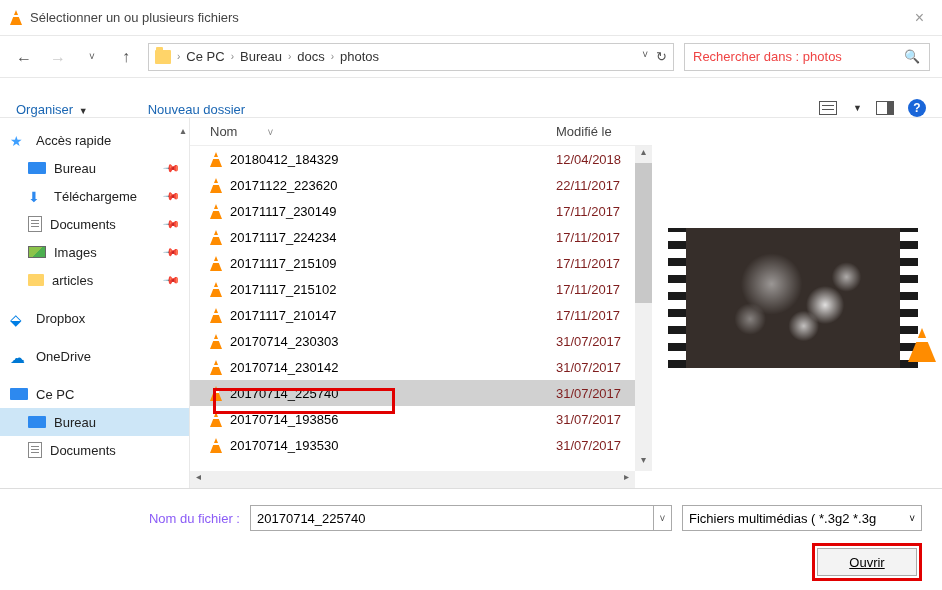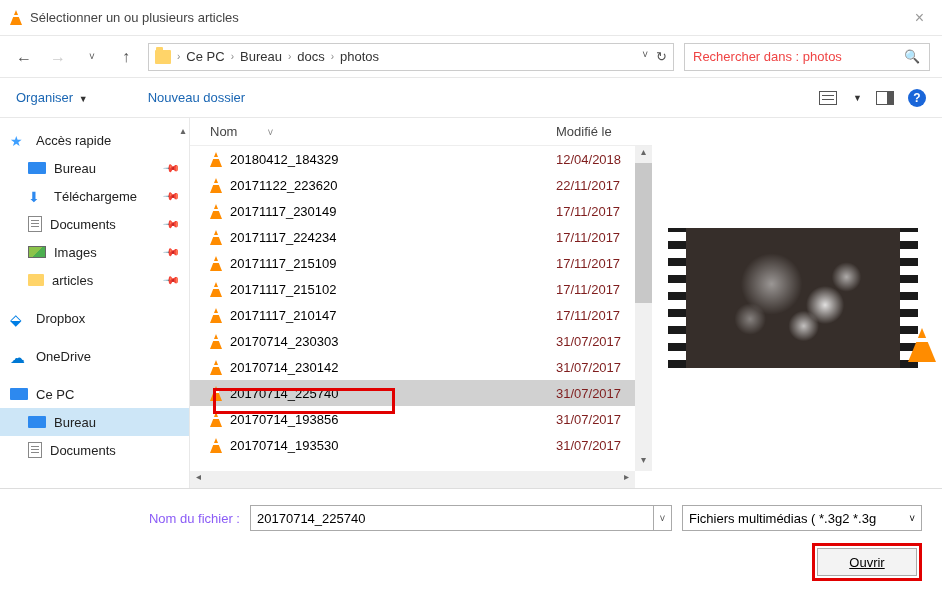--- a/index.html
+++ b/index.html
@@ -17,21 +17,21 @@
 .breadcrumb-box { display: flex; align-items: center; border: 1px solid #ccc; height: 28px; flex: 1; padding: 0 6px; gap: 6px; }
 .breadcrumb-box .folder-ico { width: 16px; height: 14px; background: #ffd469; border-radius: 1px; position: relative; }
 .breadcrumb-box .folder-ico::before { content: ""; position: absolute; top: -3px; left: 1px; width: 7px; height: 3px; background: #ffd469; border-radius: 1px 1px 0 0; }
 .breadcrumb-box .crumb { color: #333; }
 .breadcrumb-box .chev { color: #888; font-size: 10px; }
 .breadcrumb-box .end-controls { margin-left: auto; display: flex; gap: 8px; color: #555; }
 .search-box { border: 1px solid #ccc; height: 28px; width: 246px; display: flex; align-items: center; padding: 0 8px; color: #ef4444; }
 .search-box .mag { margin-left: auto; }
 
 
-.toolbar { display: flex; align-items: center; height: 40px; padding: 0 16px; border-bottom: 1px solid #e8e8e8; gap: 15px; }
+.toolbar { display: flex; align-items: flex-end; height: 40px; padding: 0 16px; border-bottom: 1px solid #e8e8e8; gap: 15px; }
 .toolbar .link { color: #1a66b3; }
 .toolbar .tri { font-size: 9px; color: #333; margin-left: 2px; }
 .toolbar .right { margin-left: auto; display: flex; align-items: center; gap: 14px; }
 .toolbar .view-ico { width: 18px; height: 14px; border: 1px solid #555; position: relative; }
 .toolbar .view-ico::before, .toolbar .view-ico::after { content: ""; position: absolute; left: 2px; right: 2px; height: 1px; background: #555; }
 .toolbar .view-ico::before { top: 3px; } .toolbar .view-ico::after { top: 7px; }
 .toolbar .pane-ico { width: 18px; height: 14px; border: 1px solid #555; position: relative; }
 .toolbar .pane-ico::before { content: ""; position: absolute; right: 0; top: 0; bottom: 0; width: 6px; background: #555; }
 .toolbar .help { width: 18px; height: 18px; border-radius: 50%; background: #1a66d9; color: #fff; display: flex; align-items: center; justify-content: center; font-weight: bold; font-size: 12px; }
 
@@ -94,21 +94,21 @@
 .filter .arr { margin-left: auto; font-size: 10px; }
 .btns { display: flex; justify-content: flex-end; gap: 10px; text-decoration: underline; }
 .btn { width: 100px; height: 28px; border: 1px solid #aaa; background: #f3f3f3; display: flex; align-items: center; justify-content: center; }
 .red-hl2 { border: 3px solid #e10000; padding: 2px; }
 </style>
 </head>
 <body>
 
 <div class="titlebar">
   <span class="vlc-cone"></span>
-  <span class="title">Sélectionner un ou plusieurs articles</span>
+  <span class="title">Sélectionner un ou plusieurs fichiers</span>
   <span class="close">×</span>
 </div>
 
 <div class="navbar">
   <span class="nav-btn">←</span>
   <span class="nav-btn disabled">→</span>
   <span class="nav-btn" style="font-size:10px;">˅</span>
   <span class="nav-btn">↑</span>
   <div class="breadcrumb-box">
     <span class="folder-ico"></span>

